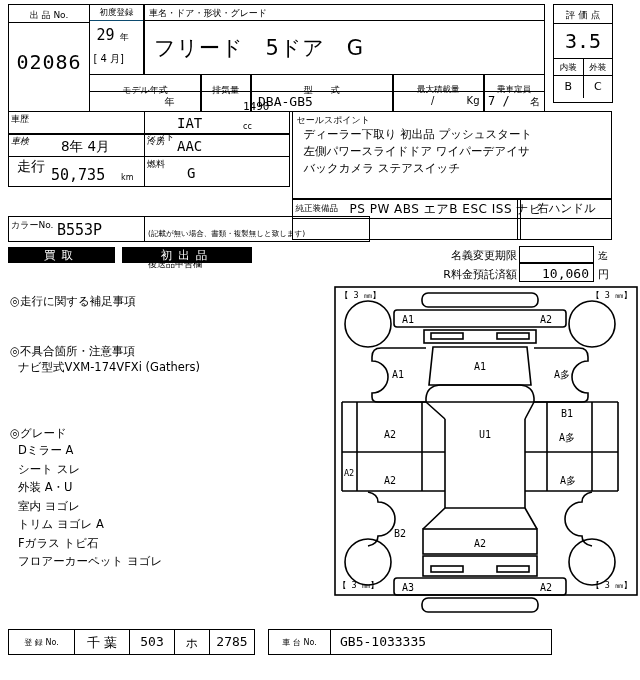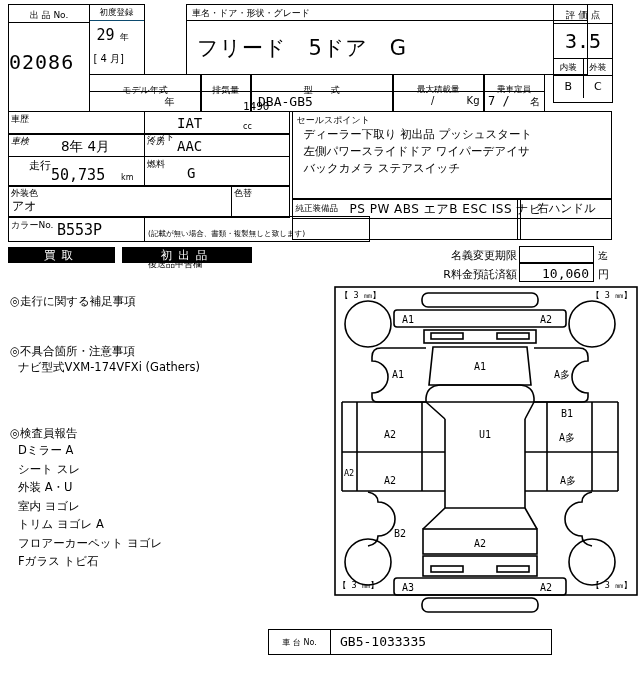--- a/index.html
+++ b/index.html
@@ -15,33 +15,33 @@
   .badge { background:#000; color:#fff; text-align:center; font-size:11.5px; letter-spacing:6px; line-height:16px; height:16px; }
   svg text { font-family:"DejaVu Sans Mono", monospace; }
 </style>
 </head>
 <body>
 
 <div id="sheet">
 
   <div class="a bx" style="left:8px;top:4px;width:82px;height:108px;">
     <div style="height:18px;border-bottom:1.5px solid #000;text-align:center;font-size:9px;padding-top:4px;">出 品 No.</div>
-    <div class="mono" style="margin-top:27px;font-size:20px;letter-spacing:1px;">02086</div>
+    <div class="mono" style="text-align:center;margin-top:27px;font-size:20px;letter-spacing:1px;">02086</div>
   </div>
 
   <div class="a bx" style="left:88.5px;top:4px;width:56px;height:71px;">
     <div style="height:16px;border-bottom:1px solid #0c4a6e;text-align:center;font-size:8.5px;padding-top:2px;">初度登録</div>
     <div style="padding:4px 0 0 7px;">
       <span class="mono" style="font-size:15px;">29</span>
       <span style="font-size:9px;">年</span>
     </div>
     <div style="font-size:10px;padding-left:4px;margin-top:8px;">[ 4 月]</div>
   </div>
 
-  <div class="a bx" style="left:143px;top:4px;width:402px;height:71px;margin-left:43px;">
+  <div class="a bx" style="left:143px;top:4px;width:402px;height:71px;">
     <div style="height:16px;border-bottom:1px solid #000;font-size:9px;padding:2px 0 0 5px;">車名・ドア・形状・グレード</div>
     <div style="font-size:21px;padding:13px 0 0 10px;letter-spacing:1px;">フリード　5ドア　G</div>
   </div>
 
   <div class="a bx" style="left:88.5px;top:73.5px;width:113px;height:38.5px;">
     <div class="hdrcell">モデル年式</div>
     <div style="text-align:right;padding:3px 26px 0 0;font-size:10px;">年</div>
   </div>
   <div class="a bx" style="left:200px;top:73.5px;width:51.5px;height:38.5px;">
     <div class="hdrcell">排気量</div>
@@ -91,34 +91,28 @@
 
   <div class="a bx" style="left:8px;top:133px;width:282px;height:24px;">
     <div class="a" style="left:2px;top:1px;font-size:9px;font-style:italic;">車検</div>
     <span class="a" style="left:52px;top:4px;font-size:13.5px;">8年 4月</span>
     <div class="a" style="left:135px;top:0;width:0;height:100%;border-left:1px solid #000;"></div>
     <span class="a" style="left:138px;top:1px;font-size:9px;">冷房</span>
     <span class="a mono" style="left:168px;top:4px;font-size:14px;">AAC</span>
   </div>
 
   <div class="a bx" style="left:8px;top:155.5px;width:282px;height:31px;">
-    <div class="a" style="left:20px;top:1px;font-size:11px;">走行</div>
+    <div class="a" style="left:8px;top:1px;font-size:14px;">走行</div>
     <span class="a mono" style="left:42px;top:9px;font-size:15px;">50,735</span>
     <span class="a" style="left:112px;top:16px;font-size:8px;">km</span>
     <div class="a" style="left:135px;top:0;width:0;height:100%;border-left:1px solid #000;"></div>
     <span class="a" style="left:138px;top:1px;font-size:9px;">燃料</span>
     <span class="a mono" style="left:178px;top:8px;font-size:14px;">G</span>
   </div>
 
-  <div class="a bx" style="left:8px;top:185px;width:282px;height:32.5px;">
-    <div class="a" style="left:2px;top:1px;font-size:9px;">外装色</div>
-    <div class="a" style="left:3px;bottom:2px;font-size:12px;">アオ</div>
-    <div class="a" style="left:222px;top:0;width:0;height:100%;border-left:1px solid #000;"></div>
-    <span class="a" style="left:225px;top:1px;font-size:9px;">色替</span>
-  </div>
 
   <div class="a bx" style="left:8px;top:216px;width:362px;height:25.5px;">
     <span class="a" style="left:2px;top:2px;font-size:9px;">カラーNo.</span>
     <span class="a mono" style="left:48px;top:4px;font-size:15px;">B553P</span>
     <div class="a" style="left:135px;top:0;width:0;height:100%;border-left:1px solid #000;"></div>
     <div class="a" style="left:139px;top:1px;font-size:9px;margin-top:40px;">後送品申告欄</div>
     <div class="a" style="left:139px;top:12px;font-size:7.5px;">(記載が無い場合、書類・複製無しと致します)</div>
   </div>
 
   <div class="a bx" style="left:291.5px;top:110.5px;width:320.5px;height:89px;">
@@ -147,29 +141,29 @@
 
   <div class="a" style="left:402px;top:267px;width:115px;text-align:right;font-size:11px;">R料金預託済額</div>
   <div class="a bx mono" style="left:519px;top:263px;width:75px;height:19px;text-align:right;font-size:13px;padding:2px 4px 0 0;">10,060</div>
   <div class="a" style="left:598px;top:267px;font-size:11px;">円</div>
 
   <div class="a" style="left:10px;top:294px;font-size:11.5px;">◎走行に関する補足事項</div>
 
   <div class="a" style="left:10px;top:344px;font-size:11.5px;">◎不具合箇所・注意事項</div>
   <div class="a" style="left:18px;top:360px;font-size:11.5px;">ナビ型式VXM-174VFXi (Gathers)</div>
 
-  <div class="a" style="left:10px;top:426px;font-size:11.5px;">◎検査員報告</div>
+  <div class="a" style="left:10px;top:426px;font-size:11.5px;">◎グレード</div>
   <div class="a" style="left:18px;top:441px;font-size:11.5px;line-height:18.5px;">
     <div>Dミラー A</div>
     <div>シート スレ</div>
     <div>外装 A・U</div>
     <div>室内 ヨゴレ</div>
     <div>トリム ヨゴレ A</div>
+    <div>Fガラス トビ石</div>
     <div>フロアーカーペット ヨゴレ</div>
-    <div>Fガラス トビ石</div>
   </div>
 
   <svg class="a" style="left:334px;top:286px;" width="304" height="334" viewBox="0 0 304 334">
     <g fill="none" stroke="#000" stroke-width="1.6">
       <rect x="1" y="1" width="302" height="308"></rect>
       <circle cx="34" cy="38" r="23"></circle>
       <circle cx="258" cy="38" r="23"></circle>
       <circle cx="34" cy="276" r="23"></circle>
       <circle cx="258" cy="276" r="23"></circle>
       <rect x="88" y="7" width="116" height="14" rx="6"></rect>
@@ -213,19 +207,26 @@
       <text x="15" y="190" font-size="8.5" text-anchor="middle">A2</text>
       <text x="56" y="198" font-size="10" text-anchor="middle">A2</text>
       <text x="234" y="198" font-size="10" text-anchor="middle">A多</text>
       <text x="66" y="251" font-size="10" text-anchor="middle">B2</text>
       <text x="146" y="261" font-size="10" text-anchor="middle">A2</text>
       <text x="74" y="305" font-size="10" text-anchor="middle">A3</text>
       <text x="212" y="305" font-size="10" text-anchor="middle">A2</text>
     </g>
   </svg>
 
+  <div class="a bx" style="left:8px;top:629px;width:247px;height:26px;display:flex;">
+    <div style="width:66px;border-right:1px solid #000;text-align:center;font-size:8px;padding-top:7px;">登 録 No.</div>
+    <div style="width:55px;border-right:1px solid #000;text-align:center;font-size:13px;padding-top:4px;">千 葉</div>
+    <div class="mono" style="width:45px;border-right:1px solid #000;text-align:center;font-size:13px;padding-top:4px;">503</div>
+    <div style="width:35px;border-right:1px solid #000;text-align:center;font-size:12px;padding-top:5px;">ホ</div>
+    <div class="mono" style="flex:1;text-align:center;font-size:13px;padding-top:4px;">2785</div>
+  </div>
 
   <div class="a bx" style="left:268px;top:629px;width:284px;height:26px;display:flex;">
     <div style="width:62px;border-right:1px solid #000;text-align:center;font-size:8px;padding-top:7px;">車 台 No.</div>
     <div class="mono" style="flex:1;font-size:13px;padding:4px 0 0 9px;">GB5-1033335</div>
   </div>
 
 </div>
 
 </body></html>

